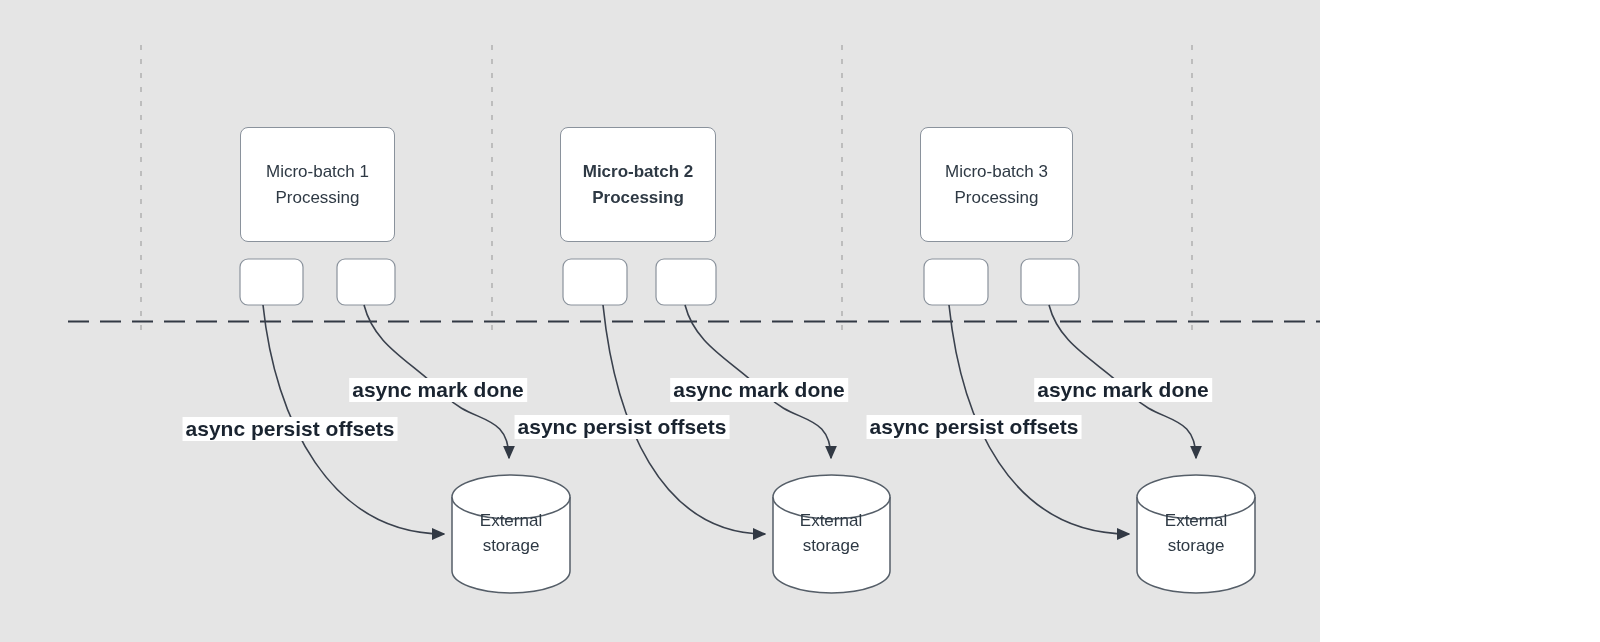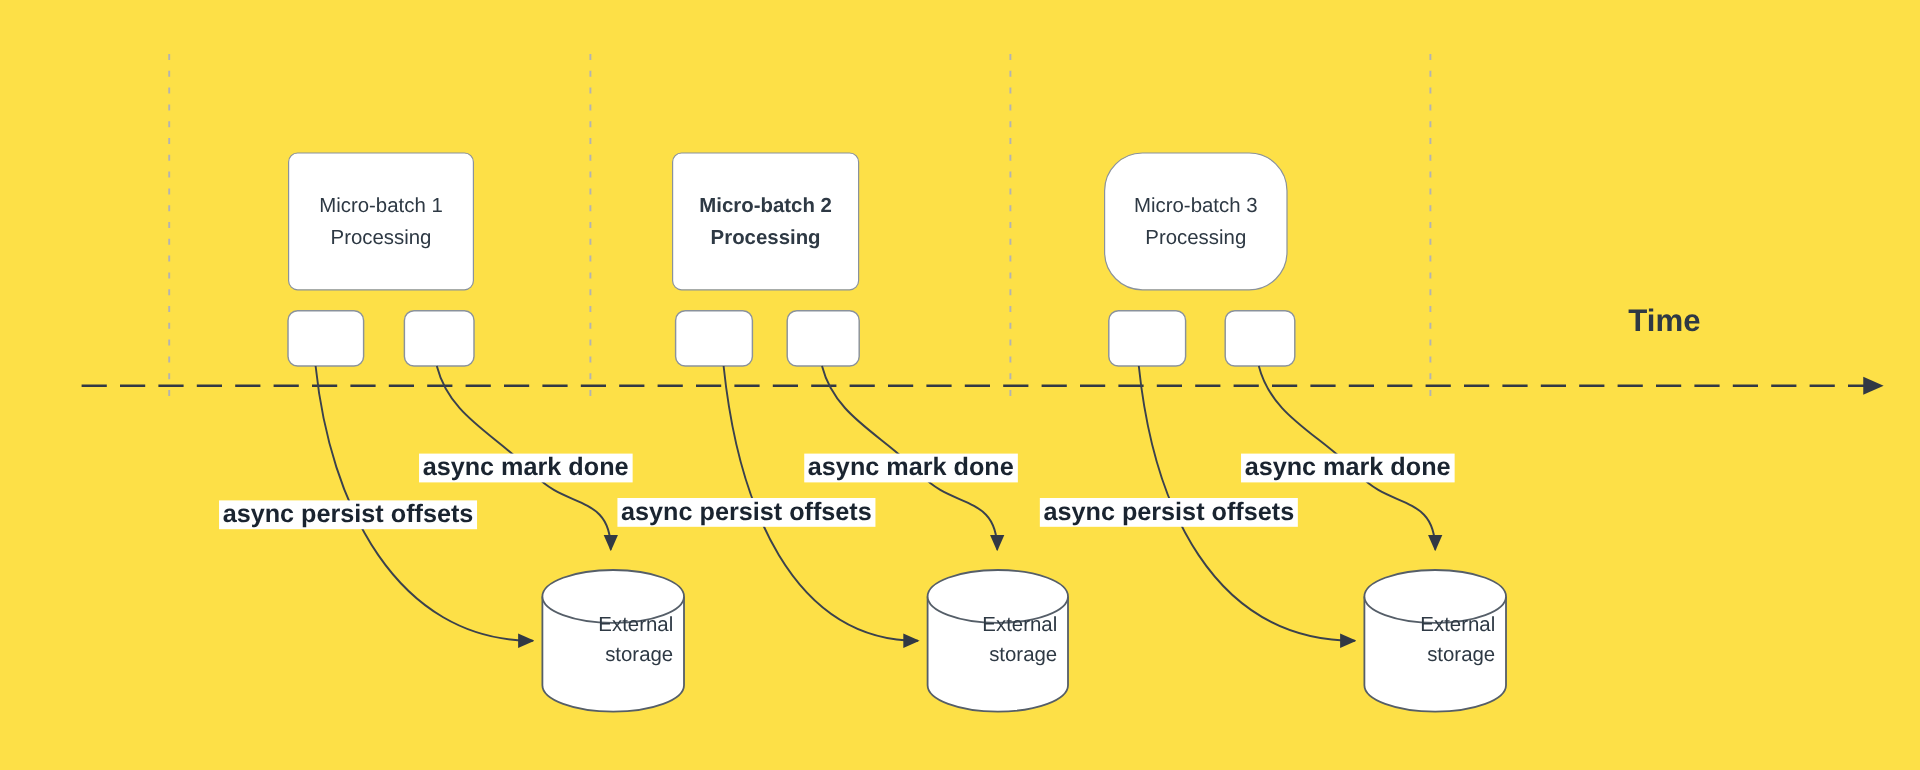--- a/index.html
+++ b/index.html
@@ -1,20 +1,20 @@
 <!DOCTYPE html>
 <html><head>
 <meta charset="utf-8">
 <style>
   html, body { margin: 0; padding: 0; background: #ffffff; }
   .canvas {
     position: relative;
-    width: 1600px;
+    width: 1320px;
     height: 642px;
-    background: #fde047;
+    background: #e5e5e5;
     font-family: "Liberation Sans", sans-serif;
     overflow: hidden;
   }
   .canvas svg { position: absolute; left: 0; top: 0; }
   .node {
     position: absolute;
     border: 1px solid #8a929c;
     border-radius: 8px;
     background: #ffffff;
     display: flex;
@@ -27,21 +27,21 @@
     text-align: center;
     box-sizing: border-box;
   }
   .storage-label {
     position: absolute;
     width: 100px;
     transform: translateX(-50%);
     color: #2e3944;
     font-size: 17px;
     line-height: 25px;
-    text-align: right;
+    text-align: center;
   }
   .edge-label {
     position: absolute;
     transform: translate(-50%, -50%);
     background: #ffffff;
     padding: 0 3px;
     color: #1a2430;
     font-size: 21px;
     font-weight: bold;
     white-space: nowrap;
@@ -98,21 +98,21 @@
   </svg>
 
   <div class="node" style="left:240px; top:127px; width:155px; height:115px;">
     <div>Micro-batch 1</div>
     <div>Processing</div>
   </div>
   <div class="node" style="left:560px; top:127px; width:156px; height:115px;font-weight:bold;">
     <div>Micro-batch 2</div>
     <div>Processing</div>
   </div>
-  <div class="node" style="left:920px; top:127px; width:153px; height:115px;border-radius:32px;">
+  <div class="node" style="left:920px; top:127px; width:153px; height:115px;">
     <div>Micro-batch 3</div>
     <div>Processing</div>
   </div>
 
   <div class="edge-label" style="left:290px; top:429px;">async persist offsets</div>
   <div class="edge-label" style="left:438px; top:390px;">async mark done</div>
   <div class="edge-label" style="left:622px; top:427px;">async persist offsets</div>
   <div class="edge-label" style="left:759px; top:390px;">async mark done</div>
   <div class="edge-label" style="left:974px; top:427px;">async persist offsets</div>
   <div class="edge-label" style="left:1123px; top:390px;">async mark done</div>

